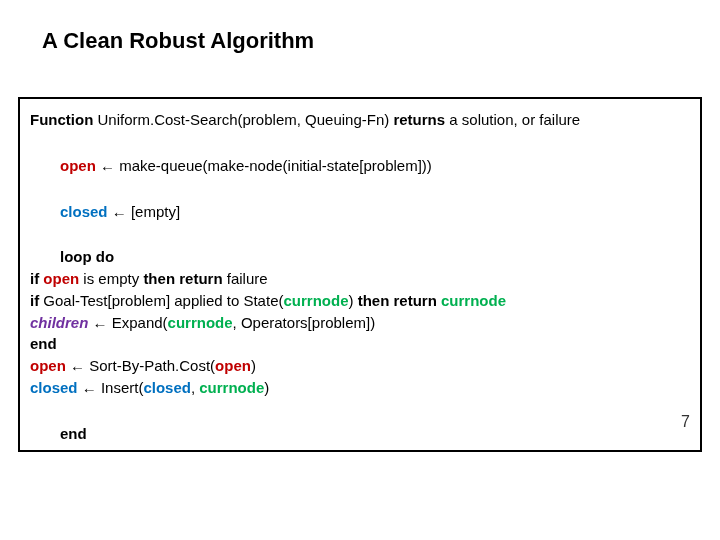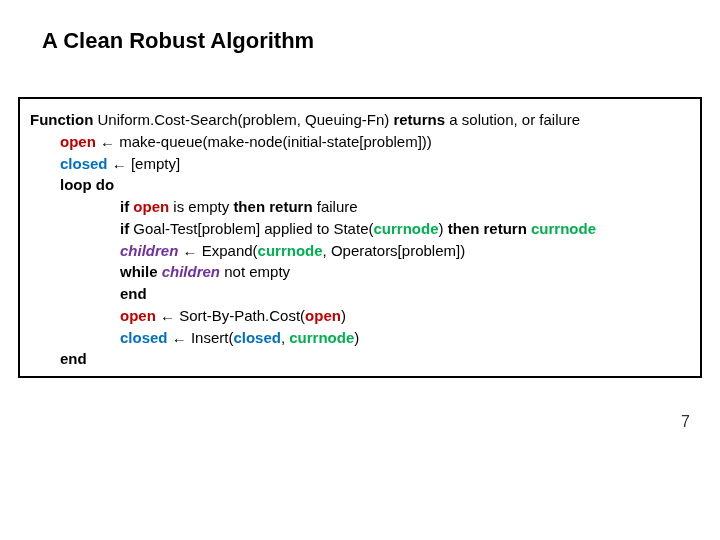--- a/index.html
+++ b/index.html
@@ -29,22 +29,22 @@
     position: absolute;
     top: 97px;
     left: 18px;
     width: 684px;
     border: 2px solid #000;
     box-sizing: border-box;
     padding: 10px 24px 6px 10px;
     font-size: 15px;
     line-height: 1.45;
   }
-  .ind1 { margin-left: 30px; }
-  .ind3 { margin-left: 90px; }
+  .ind1 { margin-left: 30px; margin-top: 24px; }
+  .ind3 { }
   .b { font-weight: bold; }
   .open { color: #c00000; font-weight: bold; }
   .closed { color: #0070c0; font-weight: bold; }
   .currnode { color: #00b050; font-weight: bold; }
   .children { color: #7030a0; font-weight: bold; font-style: italic; }
   .see-next {
     text-align: center;
     font-style: italic;
     margin: 18px 0 8px 0;
   }
@@ -85,23 +85,20 @@
 
 
     <div class="ind3">
       <span class="b">if</span><span> Goal-Test[problem] applied to State(</span><span class="currnode">currnode</span><span>) </span><span class="b">then return</span> <span class="currnode">currnode</span>
     </div>
 
     <div class="ind3">
       <span class="children">children</span><span> ← </span><span>Expand(</span><span class="currnode">currnode</span><span>, Operators[problem])</span>
     </div>
 
-    <div class="ind3">
-      <span class="b">while</span> <span class="children">children</span><span> not empty</span>
-    </div>
 
 
     <div class="ind3 b">end</div>
 
     <div class="ind3">
       <span class="open">open</span><span> ← </span><span>Sort-By-Path.Cost(</span><span class="open">open</span><span>)</span>
     </div>
 
     <div class="ind3">
       <span class="closed">closed</span><span> ← </span><span>Insert(</span><span class="closed">closed</span><span>, </span><span class="currnode">currnode</span><span>)</span>

